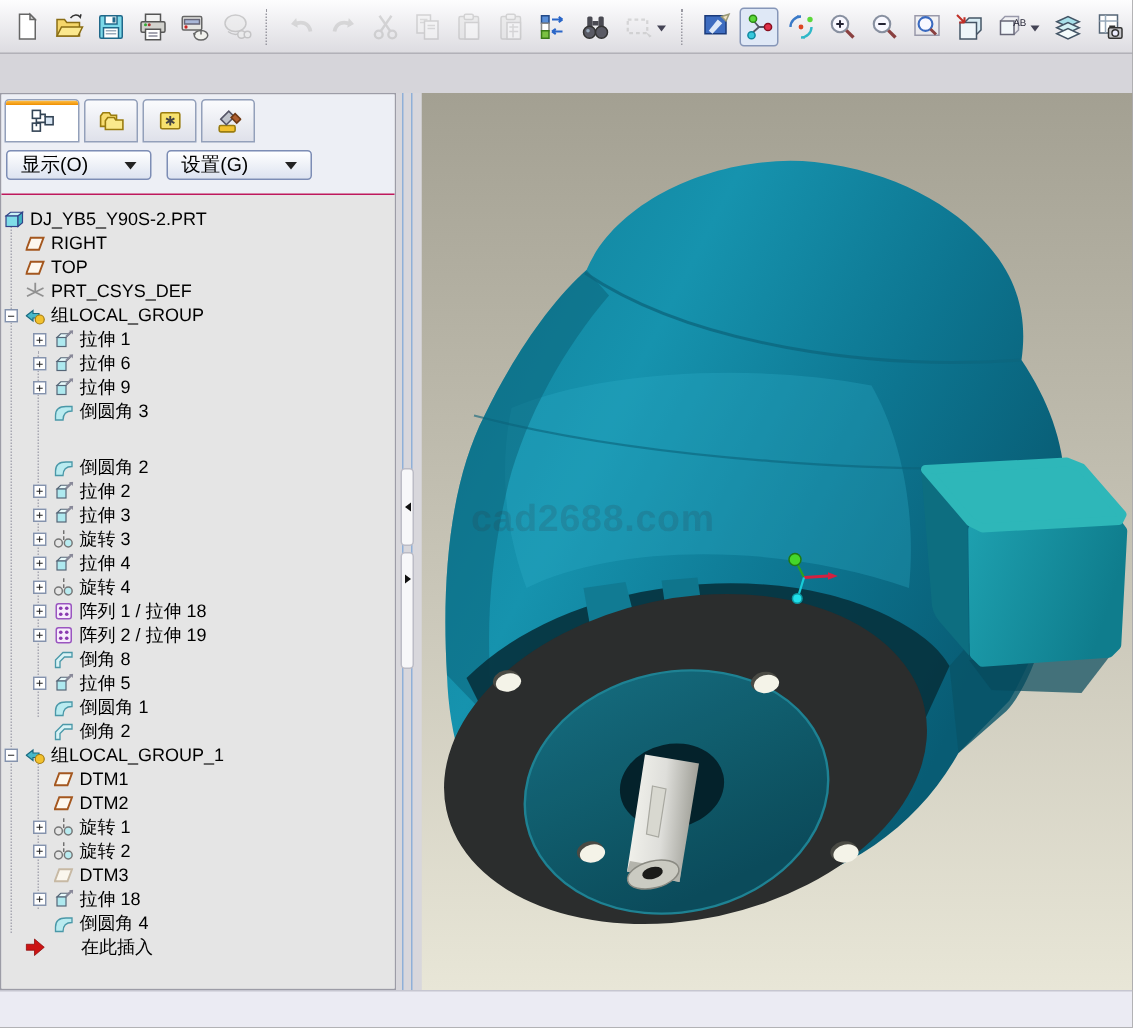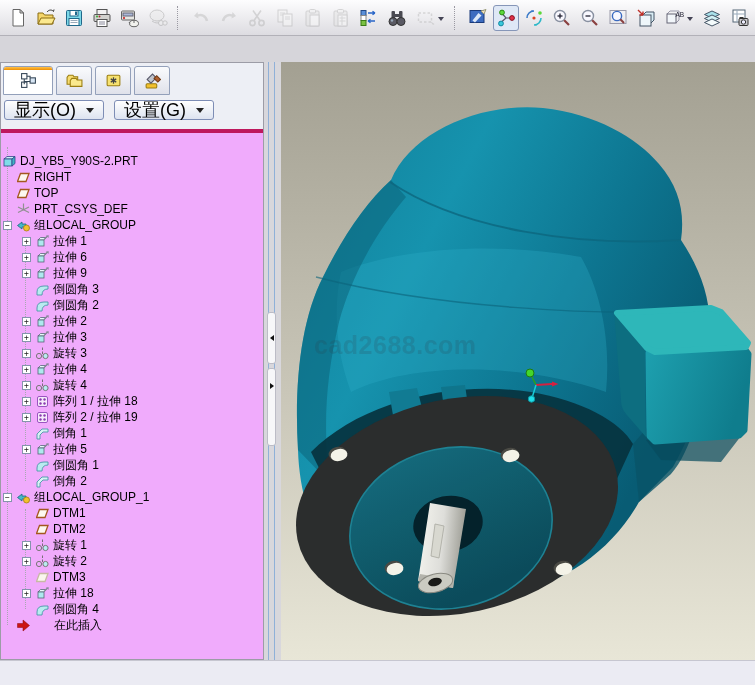--- a/index.html
+++ b/index.html
@@ -27,25 +27,25 @@
   .panel-header{position:absolute;top:0;left:0;right:0;height:66px;background:#edeff5;}
   .tabs{position:absolute;top:3px;left:2px;display:flex;gap:3px;align-items:flex-end;}
   .tab{height:29px;width:36px;border:1px solid #93a0ba;border-radius:3px 3px 0 0;box-sizing:border-box;
        background:linear-gradient(#fafbfd,#dfe1ea);display:flex;align-items:center;justify-content:center;}
   .tab svg{width:17px;height:17px;}
   .tab.active{width:50px;background:#fff;position:relative;overflow:hidden;}
   .tab.active::before{content:"";position:absolute;top:0;left:0;right:0;height:3px;
        background:linear-gradient(#ffc14a,#ef8f00);}
   .hdr-buttons{position:absolute;top:37px;left:3px;display:flex;gap:10px;}
   .hdr-btn{height:20px;padding:0 9px;border:1px solid #7d8db5;border-radius:3px;box-sizing:border-box;
-       background:linear-gradient(#ffffff,#dde3f0);font-size:18px;display:flex;align-items:center;gap:10px;color:#000;}
+       background:linear-gradient(#ffffff,#dde3f0);font-size:13px;display:flex;align-items:center;gap:24px;color:#000;}
   .caret{width:0;height:0;border-left:4px solid transparent;border-right:4px solid transparent;border-top:5px solid #222;}
   
-  .tree{position:absolute;top:66px;left:0;right:0;bottom:0;border-top:4px solid #be185d;background:#f0abfc;
-        overflow:hidden;padding-top:20px;position:absolute;}
+  .tree{position:absolute;top:66px;left:0;right:0;bottom:0;border-top:1px solid #be185d;background:#e5e5e5;
+        overflow:hidden;padding-top:8px;position:absolute;}
   .tree-row{height:16px;display:flex;align-items:center;font-size:12px;color:#000;white-space:nowrap;position:relative;z-index:1;}
   .expand-box{width:9px;height:9px;box-sizing:border-box;border:1px solid #8593ad;background:#fff;
         font:8px/7px "DejaVu Sans Mono",monospace;text-align:center;margin-right:5px;flex:none;color:#222;}
   .t-icon{width:13px;height:13px;margin-right:4px;flex:none;}
   .t-icon svg{width:13px;height:13px;display:block;}
   .guide{position:absolute;width:0;border-left:1px dotted #a8a8b2;z-index:0;}
   .guide1{left:6px;top:14px;height:478px;}
   .guide2{left:24px;top:104px;height:244px;}
   .guide3{left:24px;top:376px;height:100px;}
   
@@ -419,21 +419,21 @@
             <span>拉伸 9</span>
           </div>
           <div class="tree-row" style="padding-left: 35px;">
             <span class="t-icon">
               <svg viewBox="0 0 13 13">
                 <path d="M1,12 L1,9 Q1,3 8,3 L12,3 L12,6 Q6,6 6,12 Z" fill="#b9ebf0" stroke="#4a98a8" stroke-width="0.9"></path>
               </svg>
             </span>
             <span>倒圆角 3</span>
           </div>
-          <div class="tree-row" style="padding-left: 35px;">
+          <div class="tree-row" style="padding-left: 35px; margin-top: 21px;">
             <span class="t-icon">
               <svg viewBox="0 0 13 13">
                 <path d="M1,12 L1,9 Q1,3 8,3 L12,3 L12,6 Q6,6 6,12 Z" fill="#b9ebf0" stroke="#4a98a8" stroke-width="0.9"></path>
               </svg>
             </span>
             <span>倒圆角 2</span>
           </div>
           <div class="tree-row" style="padding-left: 21px;">
             <span class="expand-box">+</span>
             <span class="t-icon">
@@ -517,21 +517,21 @@
               </svg>
             </span>
             <span>阵列 2 / 拉伸 19</span>
           </div>
           <div class="tree-row" style="padding-left: 35px;">
             <span class="t-icon">
               <svg viewBox="0 0 13 13">
                 <path d="M1,12 L1,7 L6,2 L12,2 L12,5 L7,5 L4,8 L4,12 Z" fill="#d8f2f5" stroke="#4a98a8" stroke-width="0.9"></path>
               </svg>
             </span>
-            <span>倒角 1</span>
+            <span>倒角 8</span>
           </div>
           <div class="tree-row" style="padding-left: 21px;">
             <span class="expand-box">+</span>
             <span class="t-icon">
               <svg viewBox="0 0 13 13">
                 <polygon points="2,5 4.5,2.5 10.5,2.5 8,5" fill="#e8fafb" stroke="#556677" stroke-width="0.8"></polygon>
                 <rect x="2" y="5" width="6" height="6" fill="#aee9ef" stroke="#556677" stroke-width="0.8"></rect>
                 <line x1="8" y1="4.5" x2="11.5" y2="1" stroke="#888899" stroke-width="1.3"></line>
                 <polygon points="10,0.5 12.8,0.2 12.5,3" fill="#888899"></polygon>
               </svg>

